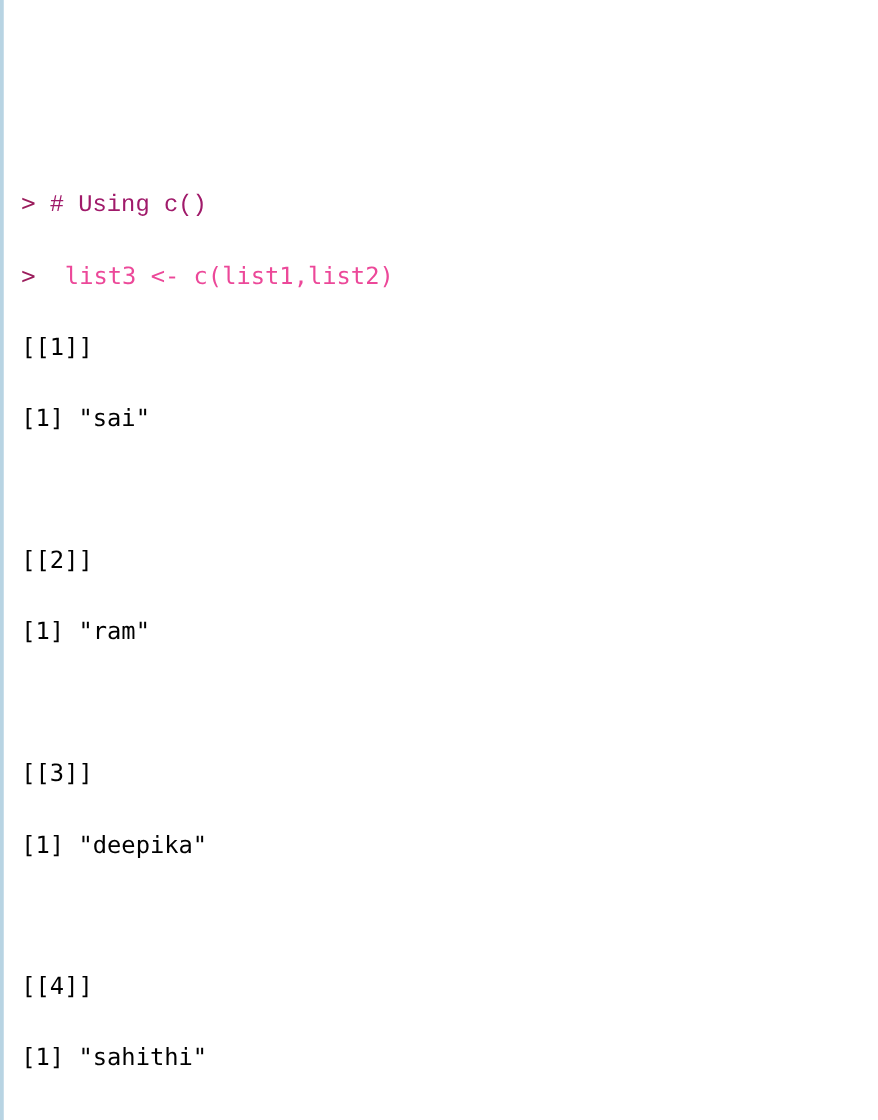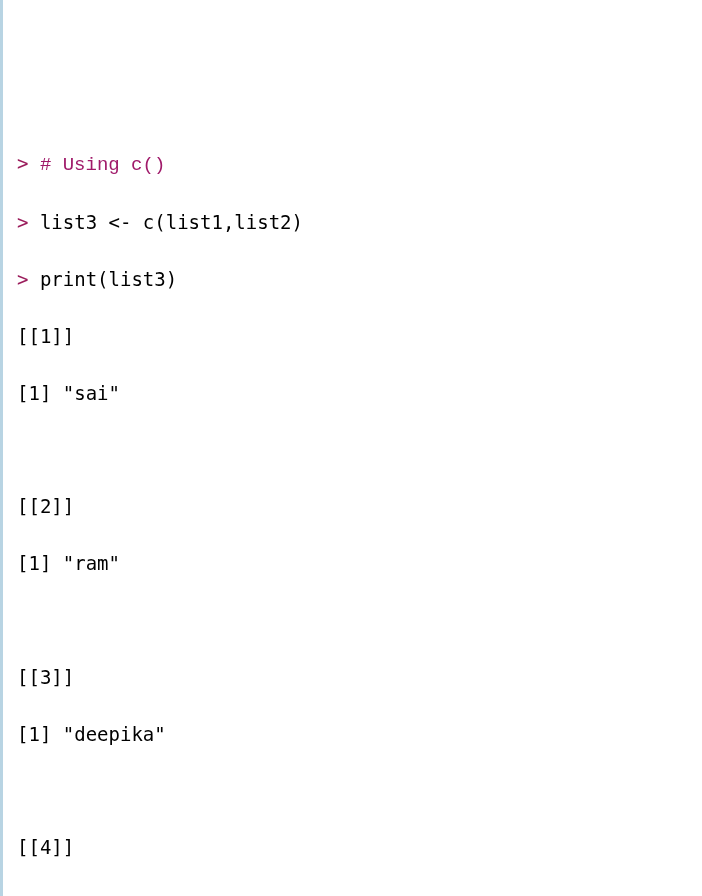--- a/index.html
+++ b/index.html
@@ -19,42 +19,42 @@
       white-space: pre;
       overflow: hidden;
     }
     .line {
       display: block;
     }
     .prompt {
       color: #9b1d5c;
     }
     .code {
-      color: #000000;
+      color: #ec4899;
+      margin-left: 12px;
     }
     .comment {
       color: #a01a6a;
       font-family: Liberation Mono, monospace;
     }
     .output {
       color: #000000;
     }
     .spacer {
       height: 28px;
     }
   </style>
 </head>
 <body>
 
 
 
 <div>
 <span class="line"><span class="prompt">&gt; </span><span class="comment"># Using c()</span></span>
 <span class="line"><span class="prompt">&gt; </span><span class="code">list3 &lt;- c(list1,list2)</span></span>
-<span class="line"><span class="prompt">&gt; </span><span class="code">print(list3)</span></span>
 <span class="line output">[[1]]</span>
 <span class="line output">[1] "sai"</span>
 <div class="spacer"></div>
 <span class="line output">[[2]]</span>
 <span class="line output">[1] "ram"</span>
 <div class="spacer"></div>
 <span class="line output">[[3]]</span>
 <span class="line output">[1] "deepika"</span>
 <div class="spacer"></div>
 <span class="line output">[[4]]</span>

